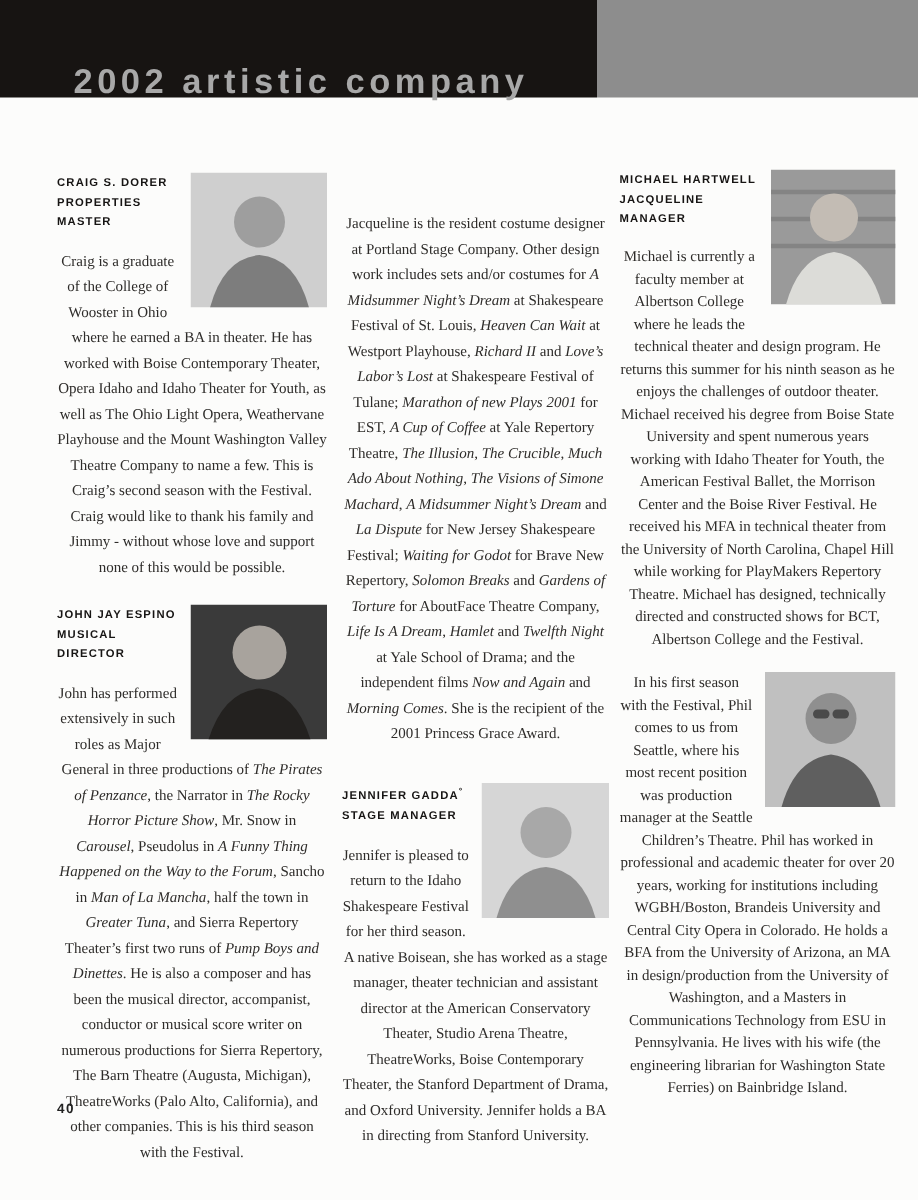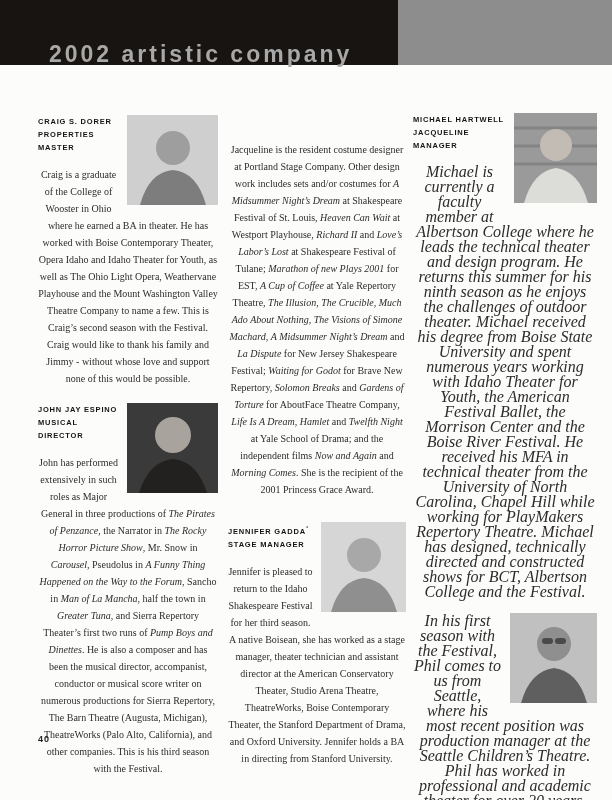--- a/index.html
+++ b/index.html
@@ -23,21 +23,21 @@
   .col2{left:228px;top:127px;width:178px;}
   .col3{left:413px;top:95px;width:184px;}
   
   .bio{overflow:visible;}
   .bio h3{
     margin:0;font-family:"Liberation Sans", sans-serif;font-weight:bold;
     font-size:7.5px;letter-spacing:0.8px;line-height:13px;color:#161413;
   }
   .bio h3 sup{font-size:6px;vertical-align:super;}
   .bio p{margin:12px 0 0 0;font-size:10px;line-height:17px;text-align:center;}
-  .col3 .bio p{font-size:16px;line-height:15px;font-style:italic;}
+  .col3 .bio p{font-size:10px;line-height:15px;}
   .it{font-style:italic;}
   
   .photo{float:right;margin:0 0 8px 8px;display:block;}
   .photo svg{display:block;}
   
   .sec-craig h3{margin-top:22px;}
   .sec-espino{margin-top:16px;}
   .sec-espino h3{margin-top:7px;}
   .sec-firkins p{margin-top:14px;}
   .sec-gadda{margin-top:22px;}

